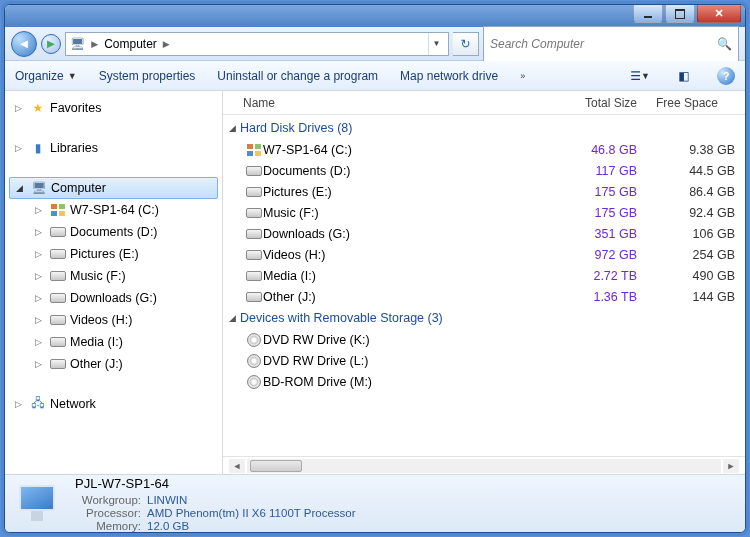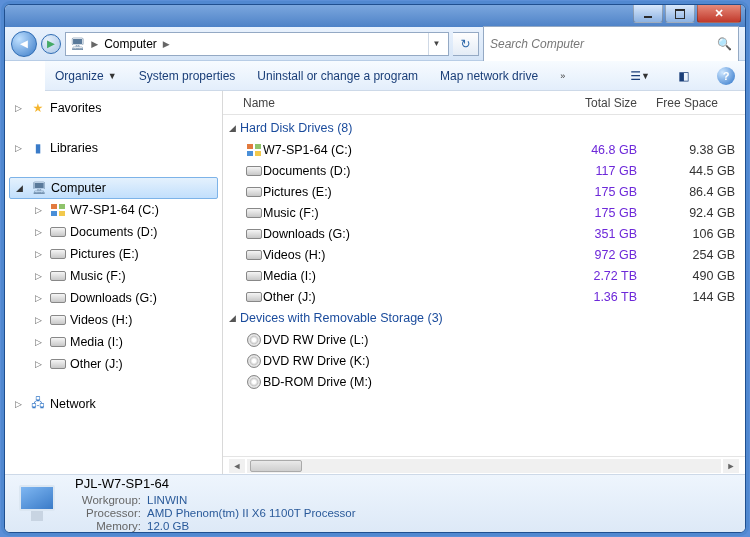--- a/index.html
+++ b/index.html
@@ -14,21 +14,21 @@
 .navrow { height: 34px; background: linear-gradient(#e9f2fd,#d6e5f7); display:flex; align-items:center; padding: 0 6px; gap:4px; border-bottom:1px solid #b8cde6;}
 .navbtn { width:26px;height:26px;border-radius:50%; background: radial-gradient(circle at 30% 30%, #bfe0ff, #3a7bc8); border:1px solid #2f6cb3; display:flex;align-items:center;justify-content:center;color:#fff;font-size:13px;}
 .navbtn.small{width:20px;height:20px;background:radial-gradient(circle at 30% 30%,#e6f0fb,#a8c5e6);color:#4a6;}
 .addressbar { flex:1; height:24px; background:#fff; border:1px solid #94a9c4; display:flex; align-items:center; padding:0 4px; font-size:12px; gap:6px;}
 .addressbar .crumb{color:#000;}
 .addressbar .sep{color:#666;font-size:9px;}
 .dropbtn{width:16px;height:22px;border-left:1px solid #cfd9e6;display:flex;align-items:center;justify-content:center;font-size:8px;color:#444;margin-left:auto;}
 .refresh{width:26px;height:24px;border:1px solid #94a9c4;border-left:none;background:linear-gradient(#fefefe,#e4ecf6);display:flex;align-items:center;justify-content:center;color:#2a65a8;font-size:12px;}
 .searchbar{width:256px;height:24px;border:1px solid #94a9c4;background:#fff;display:flex;align-items:center;padding:17px 6px;font-size:12px;color:#777;font-style:italic;}
 .searchbar .sicon{margin-left:auto;color:#3a7bc8;font-style:normal;}
-.toolbar{height:30px;background:linear-gradient(#f7fbff,#e3eefb);border-bottom:1px solid #cdd9e8;display:flex;align-items:center;padding:0 10px;font-size:12px;color:#1a3e78;gap:22px;margin-left:40px;}
+.toolbar{height:30px;background:linear-gradient(#f7fbff,#e3eefb);border-bottom:1px solid #cdd9e8;display:flex;align-items:center;padding:0 10px;font-size:12px;color:#1a3e78;gap:22px;}
 .toolbar .tool{display:flex;align-items:center;gap:4px;cursor:default;}
 .toolbar .spacer{flex:1;}
 .toolbar .chev{font-size:9px;color:#333;}
 .toolbar .iconbtn{width:22px;height:20px;display:flex;align-items:center;justify-content:center;border-radius:2px;}
 .helpbtn{width:18px;height:18px;border-radius:50%;background:radial-gradient(circle at 30% 30%,#cde6ff,#2a72c8);color:#fff;font-size:11px;font-weight:bold;display:flex;align-items:center;justify-content:center;}
 .body{flex:1;display:flex;min-height:0;}
 .sidebar{width:218px;background:#fff;border-right:1px solid #d9d9d9;padding:6px 0;font-size:12.5px;overflow:hidden;}
 .tree-item{display:flex;align-items:center;height:22px;padding-left:10px;gap:4px;}
 .tree-item.child{padding-left:30px;}
 .tree-item.selected{background:linear-gradient(#e4f1fd,#c2dffc);border:1px solid #7db3e8;border-radius:2px;margin:0 4px;padding-left:6px;}
@@ -298,27 +298,27 @@
           </div>
         <div class="group">
           <span class="garrow">◢</span>
           <span>Devices with Removable Storage (3)</span>
         </div>
         <div id="rem-rows">
             <div class="row">
               <span class="ricon">
                 <span class="opticon"></span>
               </span>
+              <span class="rname">DVD RW Drive (K:)</span>
+            </div>
+            <div class="row">
+              <span class="ricon">
+                <span class="opticon"></span>
+              </span>
               <span class="rname">DVD RW Drive (L:)</span>
-            </div>
-            <div class="row">
-              <span class="ricon">
-                <span class="opticon"></span>
-              </span>
-              <span class="rname">DVD RW Drive (K:)</span>
             </div>
             <div class="row">
               <span class="ricon">
                 <span class="opticon"></span>
               </span>
               <span class="rname">BD-ROM Drive (M:)</span>
             </div>
           </div>
       </div>
       <div class="hscroll">

